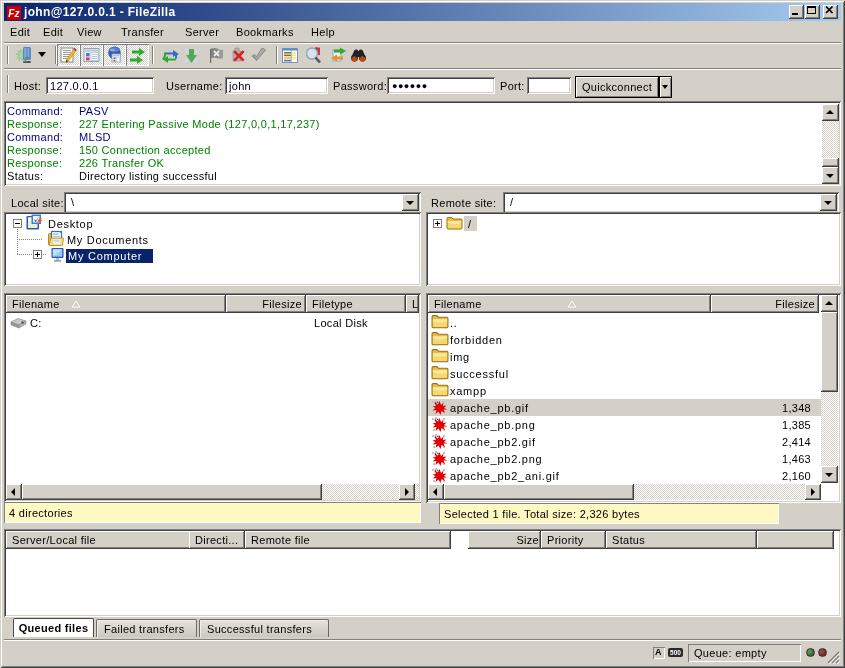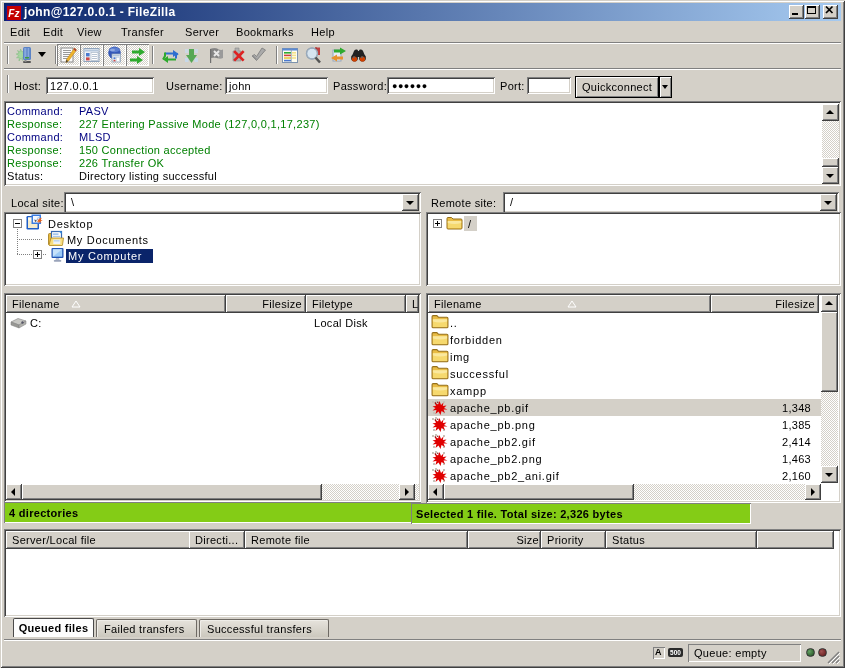--- a/index.html
+++ b/index.html
@@ -38,22 +38,22 @@
 .sbtn { position:absolute; background:#d4d0c8;
   box-shadow: inset -1px -1px 0 #404040, inset 1px 1px 0 #ffffff, inset -2px -2px 0 #808080, inset 2px 2px 0 #d4d0c8; }
 .arrow { position:absolute; width:0; height:0; }
 .combo { position:absolute; height:21px; background:#fff;
   box-shadow: inset 1px 1px 0 #808080, inset -1px -1px 0 #ffffff, inset 2px 2px 0 #404040, inset -2px -2px 0 #d4d0c8; }
 .panel { position:absolute; background:#fff;
   box-shadow: inset 1px 1px 0 #808080, inset -1px -1px 0 #ffffff, inset 2px 2px 0 #404040, inset -2px -2px 0 #d4d0c8; }
 .hdrcell { position:absolute; top:2px; height:18px; background:#d4d0c8;
   box-shadow: inset -1px -1px 0 #404040, inset 1px 1px 0 #ffffff, inset -2px -2px 0 #808080;
   padding:3px 0 0 6px; overflow:hidden; }
-.statusbox { position:absolute; background:#84cc16;
-  box-shadow: inset 1px 1px 0 #808080, inset -1px -1px 0 #ffffff; padding:5px 0 0 5px;font-weight:bold; }
+.statusbox { position:absolute; background:#fef9c3;
+  box-shadow: inset 1px 1px 0 #808080, inset -1px -1px 0 #ffffff; padding:5px 0 0 5px; }
 .frow { position:absolute; left:2px; height:17px; }
 .frow span { position:absolute; top:3px; }
 .tab { position:absolute; height:18px; border-radius:2px 2px 0 0;
   background:linear-gradient(#e6e3dc, #ccc8be);
   border-top:1px solid #6e6a64; border-left:1px solid #6e6a64; border-right:1px solid #6e6a64;
   box-shadow: inset 1px 1px 0 #efede8;
   text-align:center; padding-top:3px; }
 .expbox { position:absolute; width:9px; height:9px; background:#fff; border:1px solid #808080; }
 .expbox .h { position:absolute; left:1px; top:3px; width:5px; height:1px; background:#000; }
 .expbox .v { position:absolute; left:3px; top:1px; width:1px; height:5px; background:#000; }
@@ -541,26 +541,26 @@
 
   <div class="abs dither" style="left:2px;top:191px;width:393px;height:16px"></div>
   <div class="sbtn" style="left:2px;top:191px;width:16px;height:16px">
       <div class="arrow" style="left:5px;top:4px;border-top:4px solid transparent;border-bottom:4px solid transparent;border-right:4px solid #000"></div>
     </div>
   <div class="sbtn" style="left:18px;top:191px;width:190px;height:16px"></div>
   <div class="sbtn" style="left:379px;top:191px;width:16px;height:16px">
       <div class="arrow" style="left:6px;top:4px;border-top:4px solid transparent;border-bottom:4px solid transparent;border-left:4px solid #000"></div>
     </div>
 </div>
-<div class="statusbox" style="left:411px;top:503px;width:340px;height:21px">Selected 1 file. Total size: 2,326 bytes</div>
+<div class="statusbox" style="left:439px;top:503px;width:340px;height:21px">Selected 1 file. Total size: 2,326 bytes</div>
 
 <div class="panel" style="left:4px;top:529px;width:837px;height:88px">
   <div class="hdrcell" style="left:2px;width:201px">Server/Local file</div>
   <div class="hdrcell" style="left:185px;width:56px">Directi...</div>
-  <div class="hdrcell" style="left:241px;width:223px">Remote file</div>
+  <div class="hdrcell" style="left:241px;width:206px">Remote file</div>
   <div class="hdrcell" style="left:464px;width:73px;text-align:right;padding-right:2px">Size</div>
   <div class="hdrcell" style="left:537px;width:65px">Priority</div>
   <div class="hdrcell" style="left:602px;width:151px">Status</div>
   <div class="hdrcell" style="left:753px;width:77px"></div>
 </div>
 
 <div class="tab" style="left:13px;top:618px;width:81px;font-weight:bold;background:#fdfdfd;height:19px;border-color:#4a4a4a;box-shadow:none">Queued files</div>
 <div class="tab" style="left:96px;top:619px;width:101px;text-align:left;padding-left:7px">Failed transfers</div>
 <div class="tab" style="left:199px;top:619px;width:130px;text-align:left;padding-left:7px">Successful transfers</div>
 

